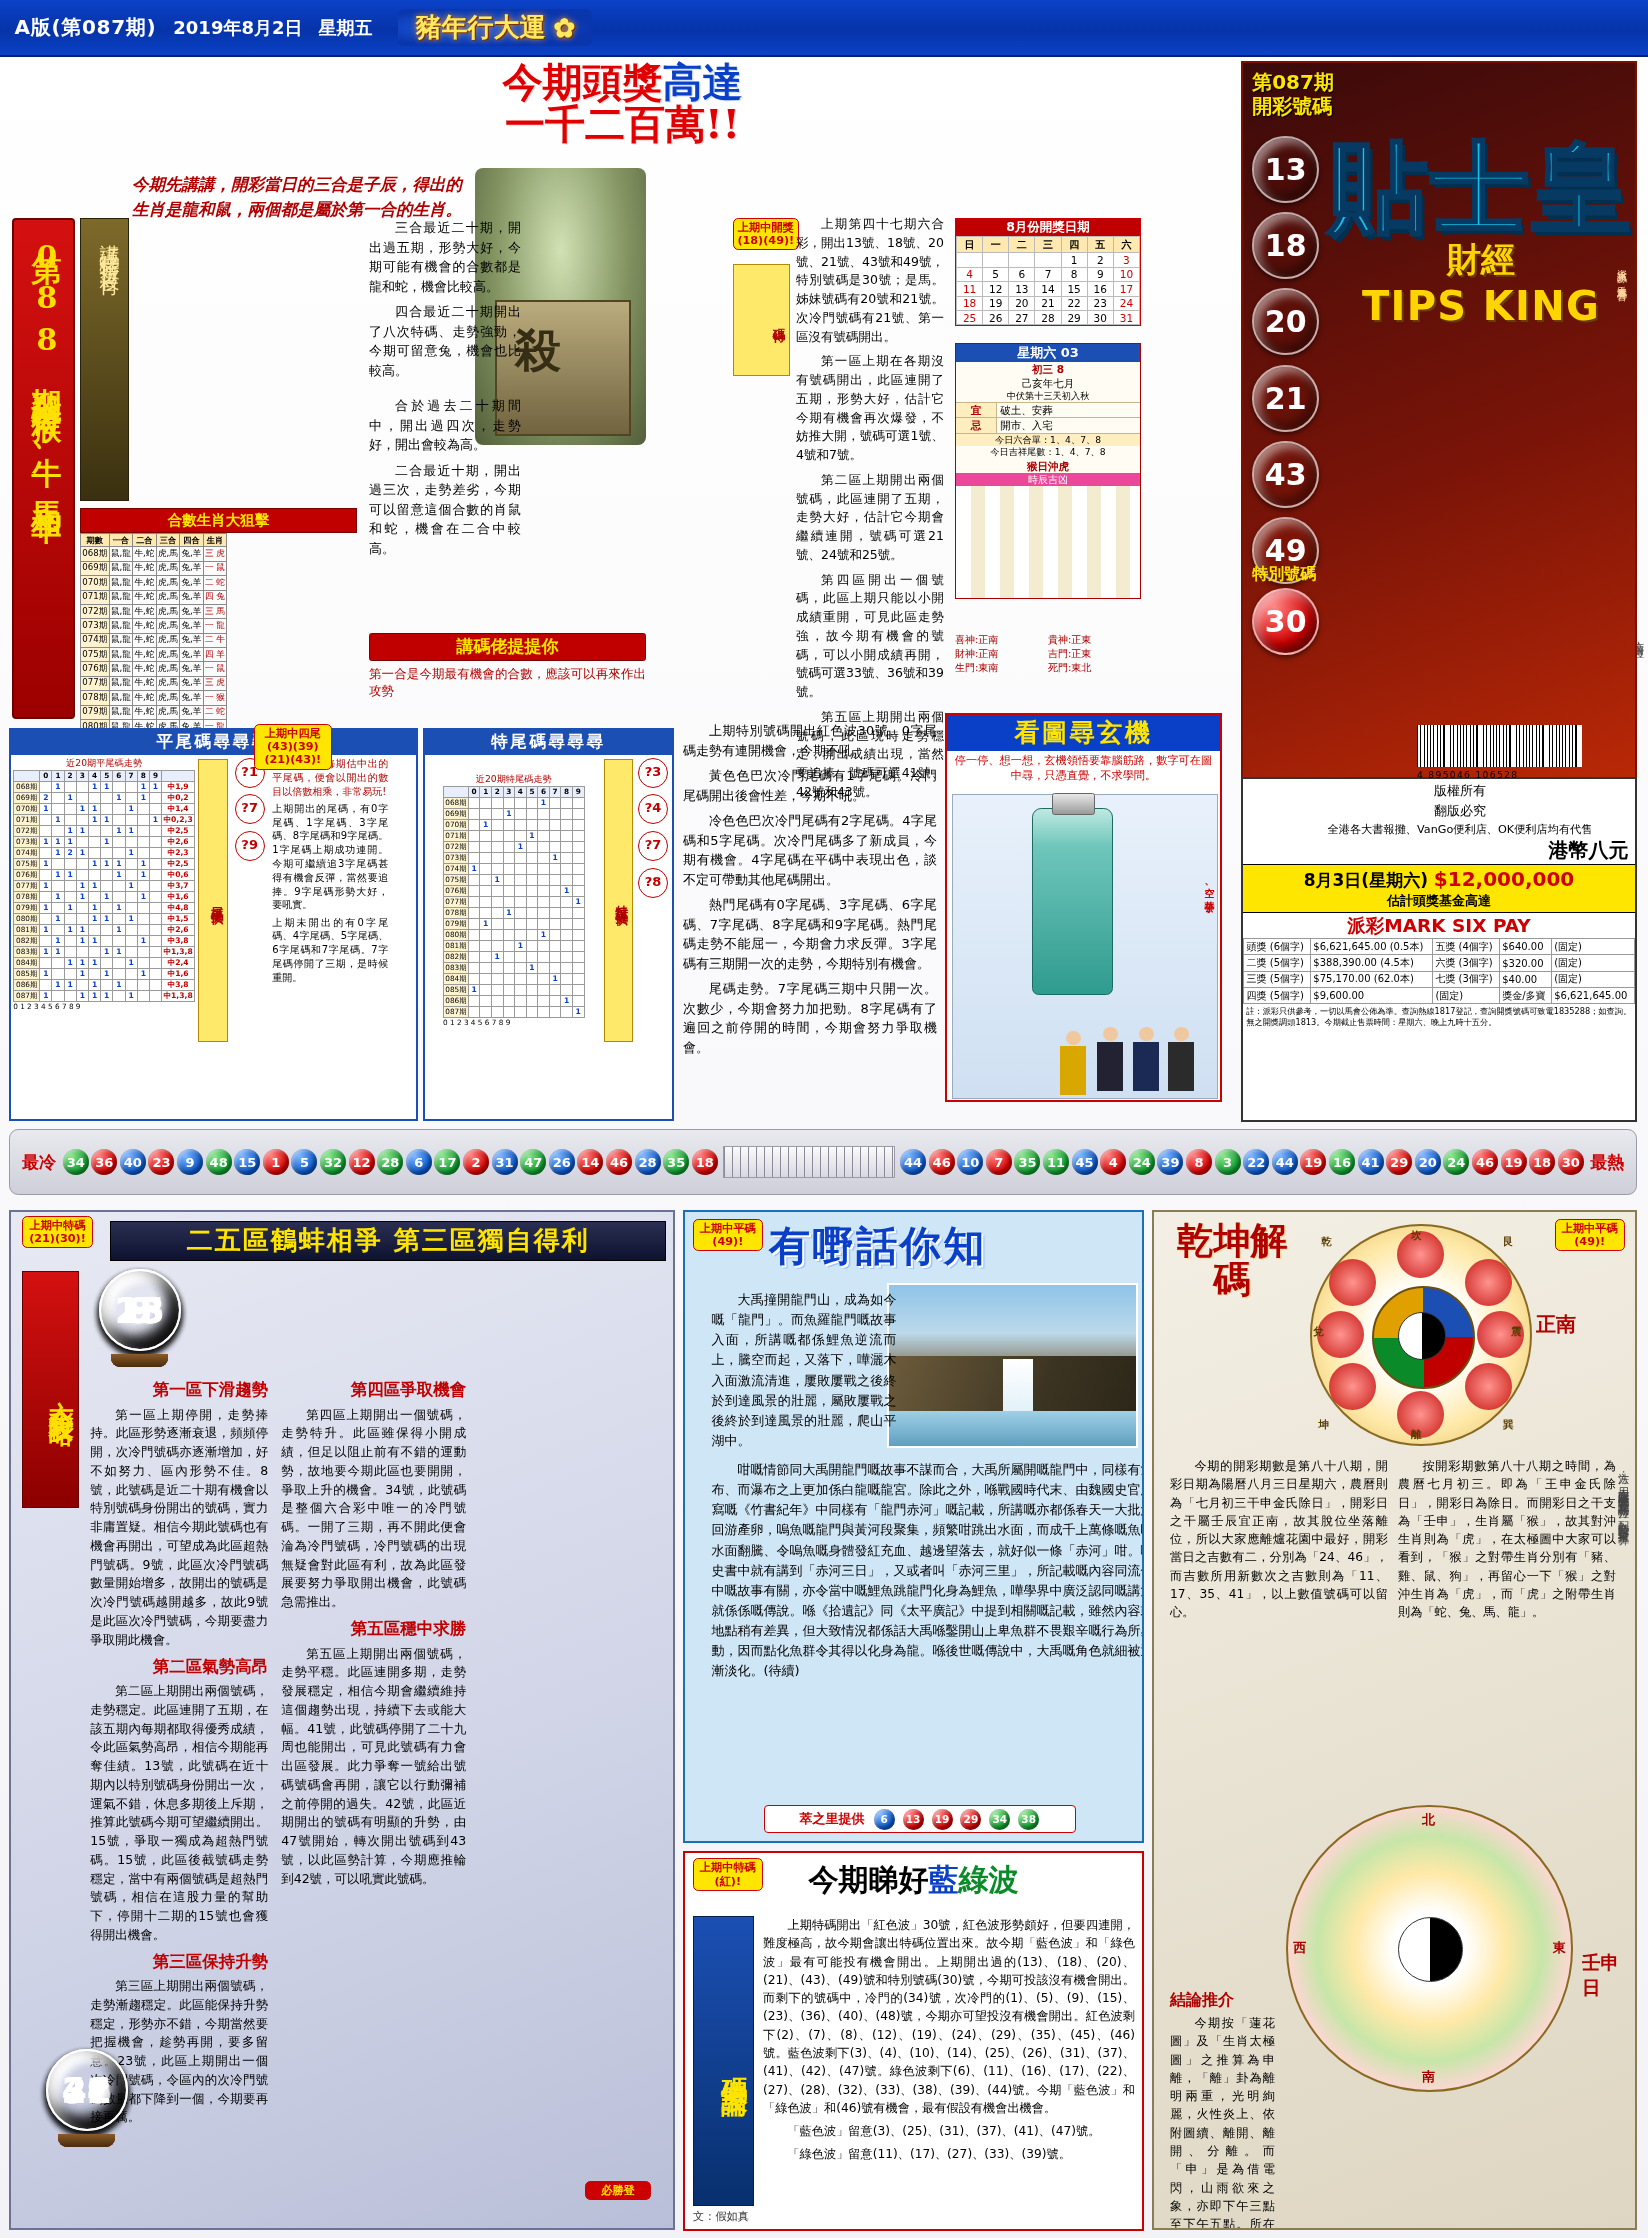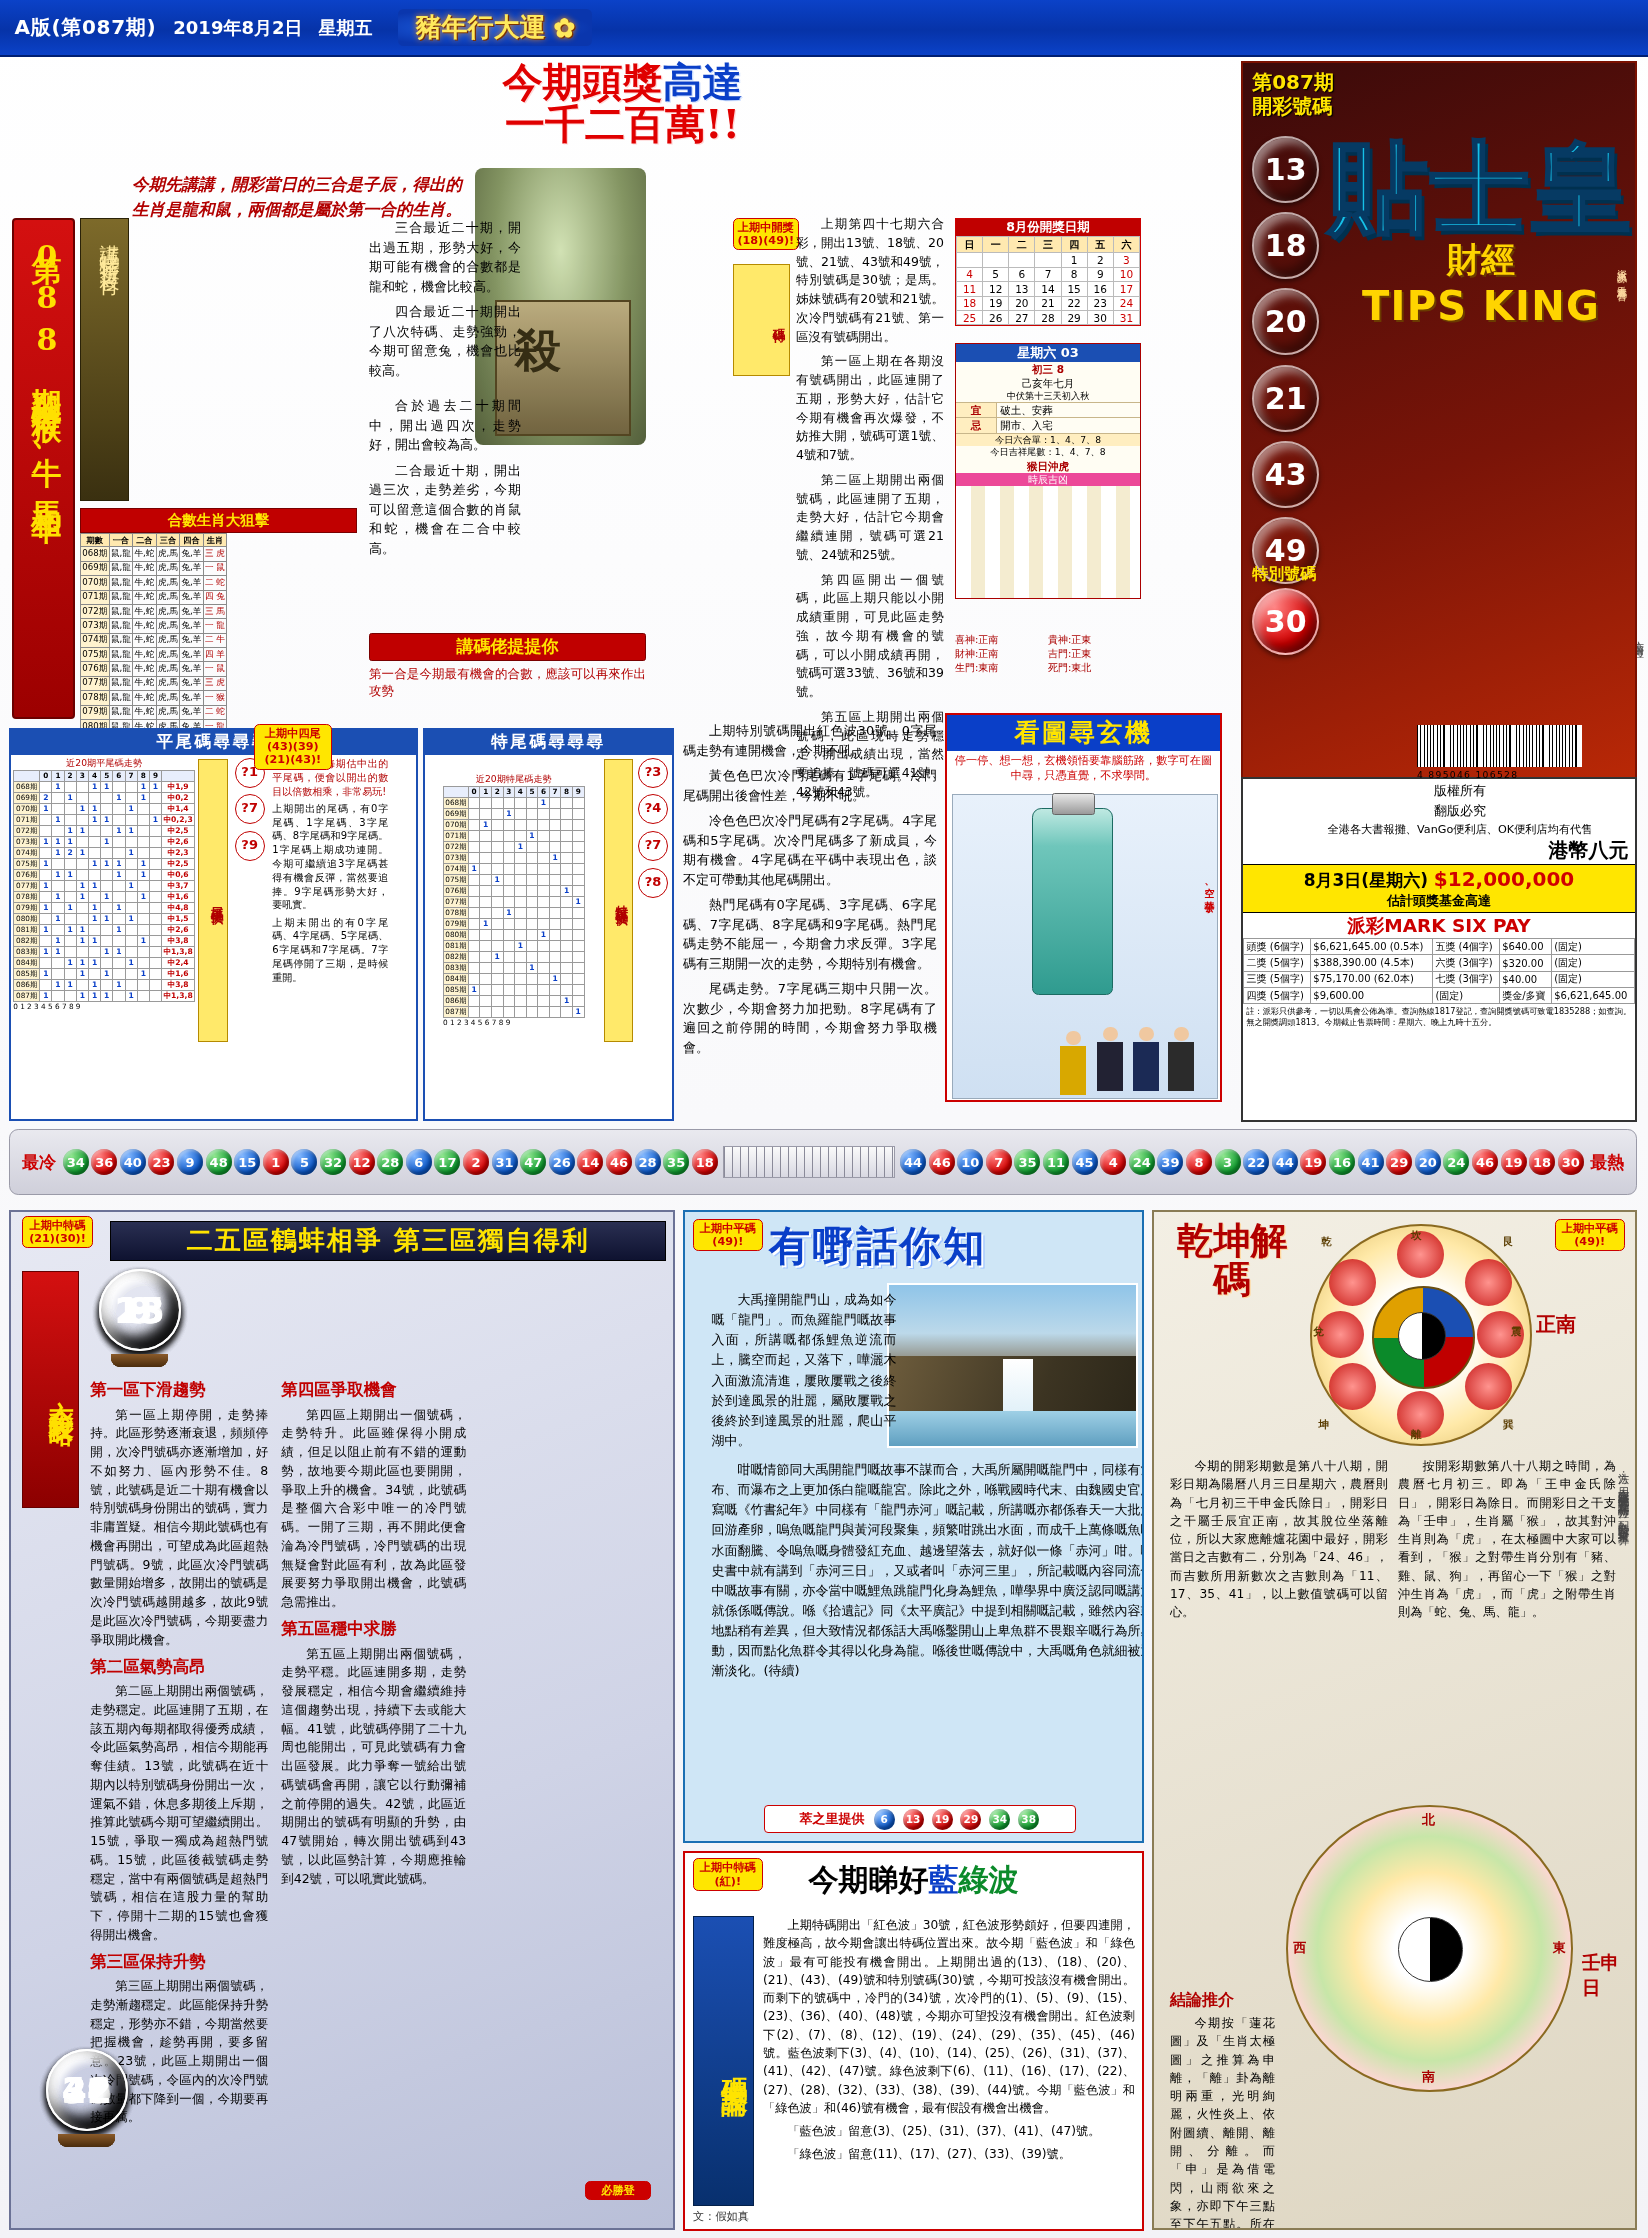--- a/index.html
+++ b/index.html
@@ -175,21 +175,21 @@
   .badge{position:absolute;background:#ffe600;border:1.3px solid #c00;border-radius:5.3px;
      color:#c00;font-size:11.2px;font-weight:bold;text-align:center;line-height:1.18;padding:2px 3.3px;}
   .ballstand{position:absolute;width:99px;text-align:center;}
   .bigball{width:78px;height:78px;border-radius:50%;margin:0 auto;color:#fff;font-size:36px;
      font-weight:bold;display:flex;align-items:center;justify-content:center;
      border:2px solid rgba(255,255,255,.7);
      box-shadow:inset -6.6px -8px 14.5px rgba(0,0,0,.45),inset 6.6px 6.6px 10.5px rgba(255,255,255,.55),
        0 4px 6.6px rgba(0,0,0,.45);}
   .stand{width:57px;height:13px;margin:2.6px auto 0;border-radius:0 0 9.2px 9.2px;
      background:linear-gradient(180deg,#8a5a2a,#4a2c0c);}
-  .sechd{color:#c00000;font-size:16.5px;font-weight:bold;text-align:left;margin:1.3px 0 2.6px;}
+  .sechd{color:#c00000;font-size:16.5px;font-weight:bold;text-align:right;margin:1.3px 0 2.6px;}
   .col2{position:absolute;font-size:12.5px;line-height:1.5;text-align:justify;}
   .col2 p{margin:0 0 5.3px 0;text-indent:2em;}
 
   
   .b2{position:absolute;left:683px;top:1210px;width:461px;height:633px;
      background:#cfe6f6;border:2px solid #1b6fb3;box-sizing:border-box;overflow:hidden;}
   .b2 .bigt{position:absolute;left:84px;top:6.6px;font-size:41px;font-weight:bold;
      color:#0a3fc8;text-shadow:2px 2px 0 #fff,3.3px 3.3px 0 #9ec2ff;
      font-family:"DejaVu Serif","Liberation Serif",serif;letter-spacing:2.6px;}
   .photo{position:absolute;left:202px;top:71px;width:251px;height:165px;

